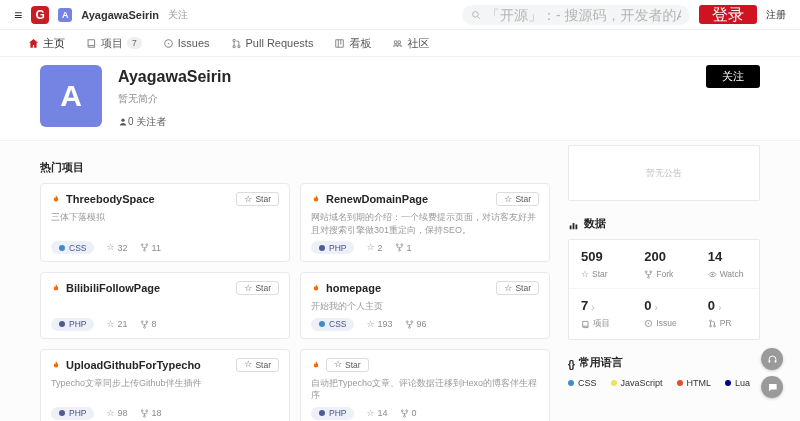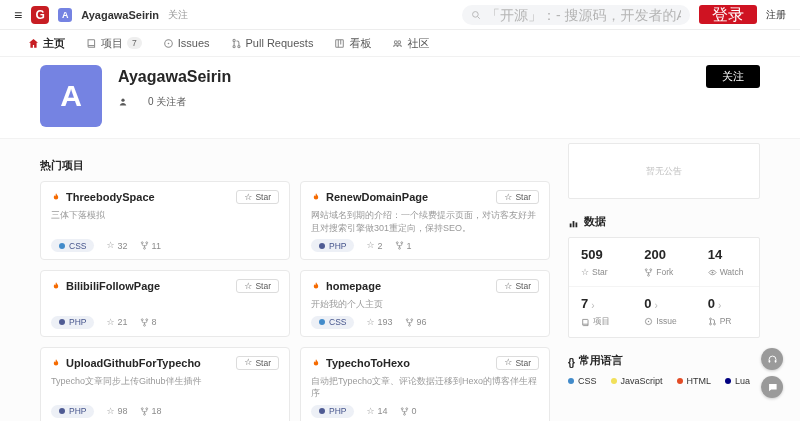--- a/index.html
+++ b/index.html
@@ -21,30 +21,30 @@
   .search-box svg { width:10px; height:10px; color:#b9b9b9; flex:none; }
   .search-box input { flex:1; border:none; outline:none; background:transparent; font-size:14px; color:#666; font-family:Liberation Sans, sans-serif; }
   .search-box input::placeholder { color:#b5b5b5; }
   .login-btn { background:#cf1322; color:#fff; border:none; border-radius:3px; height:19px; padding:0 13px; font-size:16px; cursor:pointer; font-family:inherit; }
   .register-link { font-size:10px; color:#333; cursor:pointer; }
 
   
   .tabs { height:27px; display:flex; align-items:center; gap:21px; padding:0 28px; background:#fff; border-bottom:1px solid #f1f1f1; font-size:11px; color:#595959; }
   .tab { display:flex; align-items:center; gap:4px; cursor:pointer; }
   .tab svg { width:11px; height:11px; color:#8c8c8c; }
-  .tab.active { color:#262626; font-weight:bold; }
+  .tab.active { color:#262626; font-weight:normal; }
   .tab.active svg { color:#c71d23; }
   .badge { background:#efefef; border-radius:8px; font-size:8.5px; line-height:12px; padding:0 5px; color:#666; }
 
   
   .profile { background:#fff; display:flex; gap:16px; padding:8px 40px 11px; align-items:flex-start; }
   .avatar { width:62px; height:62px; border-radius:6px; color:#fff; font-size:30px; font-weight:bold; display:flex; align-items:center; justify-content:center; flex:none; }
   .p-name { font-size:16px; font-weight:bold; color:#262626; margin-top:3px; }
   .p-bio { font-size:10px; color:#8c8c8c; margin-top:6px; }
-  .p-followers { margin-top:9px; font-size:10px; color:#595959; display:flex; align-items:center; gap:20px; }
+  .p-followers { margin-top:9px; font-size:10px; color:#595959; display:flex; align-items:center; gap:0; }
   .p-followers svg { width:10px; height:10px; color:#595959; }
   .follow-btn { margin-left:auto; background:#000; color:#fff; border:none; border-radius:3px; font-size:11px; padding:4px 16px; cursor:pointer; font-family:inherit; }
 
   
   .main { display:flex; gap:18px; padding:4px 40px 0; background:#fcfcfc; border-top:1px solid #f2f2f2; }
   .left-col { flex:1; min-width:0; }
   .right-col { width:192px; flex:none; }
   .section-title { display:flex; align-items:flex-end; gap:5px; font-size:11px; font-weight:bold; color:#262626; margin:15px 0 8px; }
   .section-title svg { width:11px; height:11px; color:#262626; }
   .braces-glyph { font-size:10px; font-weight:bold; letter-spacing:-1px; }
@@ -149,20 +149,21 @@
         <path d="M2.5 13c0-1.7 1.3-3 3-3s3 1.3 3 3M7.5 13c0-1.7 1.3-3 3-3s3 1.3 3 3"></path>
       </svg>
     <span>社区</span>
   </div>
 </nav>
 
 <section class="profile">
   <div class="avatar" style="background:#7583e2">A</div>
   <div>
     <div class="p-name">AyagawaSeirin</div>
+    <div class="p-bio">暂无简介</div>
     <div class="p-followers">
       <svg viewBox="0 0 16 16" fill="currentColor">
           <circle cx="8" cy="5" r="2.6"></circle>
           <path d="M2.8 13.5c.5-2.6 2.7-4 5.2-4s4.7 1.4 5.2 4H2.8z"></path>
         </svg>
       <span>0 关注者</span>
     </div>
   </div>
   <button class="follow-btn">关注</button>
 </section>
@@ -338,21 +339,20 @@
               <span>18</span>
             </span>
         </div>
       </div>
 
       <div class="card">
         <div class="card-top">
           <svg class="flame" viewBox="0 0 16 16" fill="#f56a00">
               <path d="M8 1.5c.3 2.6 3.6 3.6 3.6 7a3.6 3.6 0 0 1-7.2 0c0-1.6.8-2.5 1.6-3.4.2 1 .7 1.5 1.2 1.8C7 4.7 7.9 3.3 8 1.5z"></path>
             </svg>
-          <span class="card-name">TypechoToHexo</span>
           <button class="star-btn">
               <span class="star-glyph">☆</span>
               <span>Star</span>
             </button>
         </div>
         <div class="card-desc">自动把Typecho文章、评论数据迁移到Hexo的博客伴生程序</div>
         <div class="card-meta">
           <span class="lang-pill">
               <span class="dot" style="background:#4f5b93"></span>
               <span>PHP</span>

